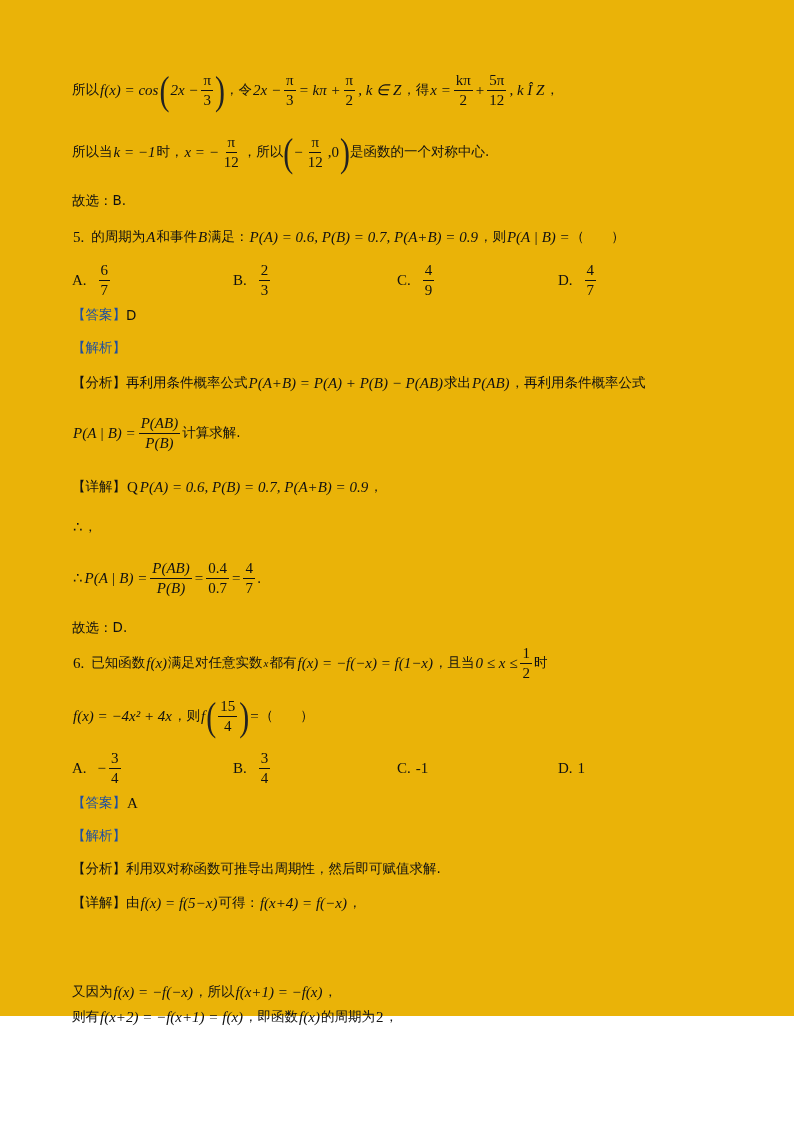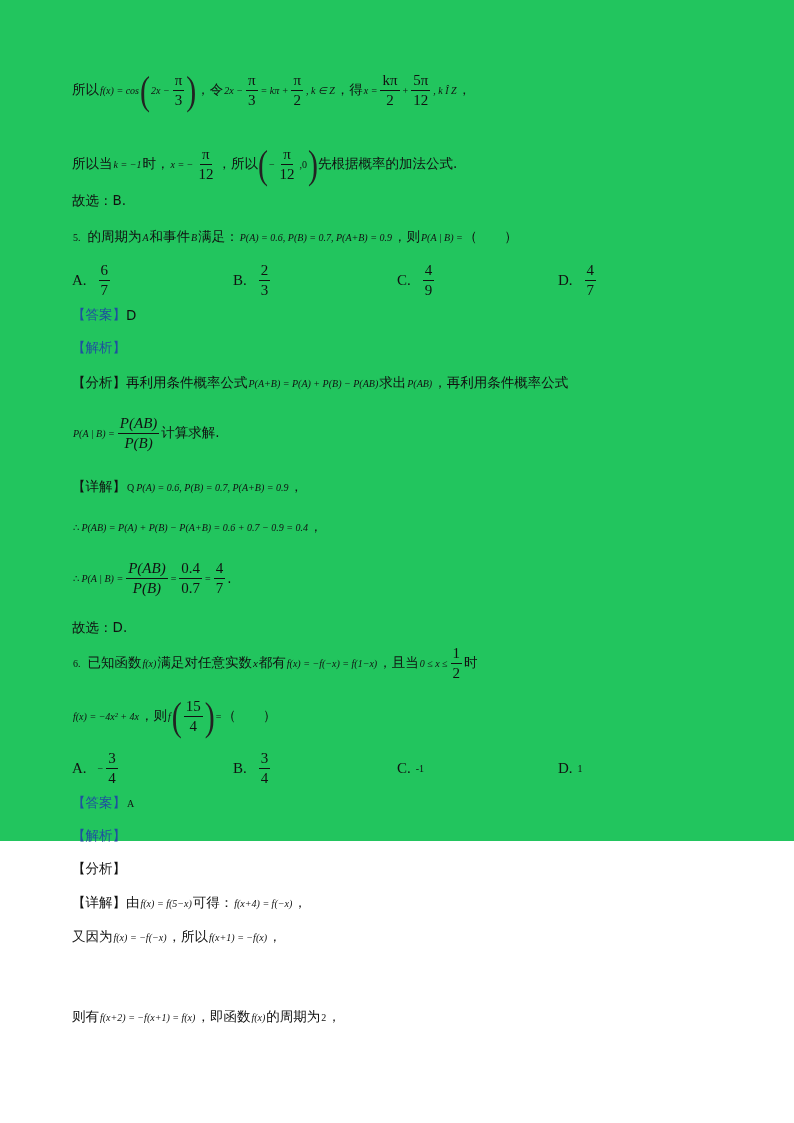--- a/index.html
+++ b/index.html
@@ -1,22 +1,22 @@
 <!DOCTYPE html>
 <html><head>
 <meta charset="utf-8">
 <style>
   html, body { margin:0; padding:0; background:#ffffff; }
   body { width:794px; height:1123px; position:relative; overflow:hidden;
          font-family:"Liberation Serif", "DejaVu Serif", serif; color:#111; }
-  .page { position:absolute; left:0; top:0; width:794px; height:841px; background:#22c55e;text-align:center; }
+  .page { position:absolute; left:0; top:0; width:794px; height:1016px; background:#eab308;text-align:center; }
   .line { position:absolute; left:72px; height:44px; margin-top:-22px;
           display:flex; align-items:center; white-space:nowrap; font-size:14px; }
   .t { font-family:"DejaVu Sans", "Liberation Sans", sans-serif; font-size:13.5px; }
-  .m { font-family:"Liberation Serif", serif; font-size:10px; padding:0 1px; }
+  .m { font-family:"Liberation Serif", serif; font-size:15px; padding:0 1px; }
   .i { font-style:italic; }
   .frac { display:inline-flex; flex-direction:column; align-items:center;
           font-family:"Liberation Serif", serif; font-size:15px; margin:0 2px; }
   .frac .num { border-bottom:1px solid #111; padding:0 2px; line-height:19px; }
   .frac .den { line-height:19px; padding:0 2px; }
   .big { font-family:"Liberation Serif", serif; font-size:30px; font-weight:normal;
          transform:scaleY(1.35); display:inline-block; line-height:30px; color:#222; }
   .blue { color:#1f4fa0; }
   .opt { position:absolute; display:flex; align-items:center; height:44px; margin-top:-22px;
          font-size:15px; }
@@ -57,39 +57,39 @@
       </span>
     <span class="m">+</span>
     <span class="frac">
         <span class="num">5π</span>
         <span class="den">12</span>
       </span>
     <span class="m i">, k Î Z</span>
     <span class="t">，</span>
   </div>
 
-  <div class="line" style="top:164px">
+  <div class="line" style="top:152px">
     <span class="t">所以当</span>
     <span class="m i">k = −1</span>
     <span class="t">时，</span>
     <span class="m i">x = −</span>
     <span class="frac">
         <span class="num">π</span>
         <span class="den">12</span>
       </span>
     <span class="t">，所以</span>
     <span class="big">(</span>
     <span class="m">−</span>
     <span class="frac">
         <span class="num">π</span>
         <span class="den">12</span>
       </span>
     <span class="m">,0</span>
     <span class="big">)</span>
-    <span class="t">先根据概率的加法公式.</span>
+    <span class="t">是函数的一个对称中心.</span>
   </div>
 
   <div class="line" style="top:201px">
     <span class="t">故选：B.</span>
   </div>
 
   <div class="line" style="top:237px">
     <span class="m" style="margin-right:6px">5.</span>
     <span class="t">的周期为</span>
     <span class="m i">A</span>
@@ -159,21 +159,20 @@
 
   <div class="line" style="top:487px">
     <span class="t">【详解】</span>
     <span class="m">Q</span>
     <span class="m i">P(A) = 0.6, P(B) = 0.7, P(A+B) = 0.9</span>
     <span class="t">，</span>
   </div>
 
   <div class="line" style="top:527px">
     <span class="m">∴</span>
-    <span class="m i">P(AB) = P(A) + P(B) − P(A+B) = 0.6 + 0.7 − 0.9 = 0.4</span>
     <span class="t">，</span>
   </div>
 
   <div class="line" style="top:578px">
     <span class="m">∴</span>
     <span class="m i">P(A | B) =</span>
     <span class="frac i">
         <span class="num">P(AB)</span>
         <span class="den">P(B)</span>
       </span>
@@ -252,32 +251,33 @@
   <div class="line" style="top:803px">
     <span class="t blue">【答案】</span>
     <span class="m">A</span>
   </div>
   <div class="line" style="top:836px">
     <span class="t blue">【解析】</span>
   </div>
 
   <div class="line" style="top:869px">
     <span class="t">【分析】</span>
+    <span class="t">利用双对称函数可推导出周期性，然后即可赋值求解.</span>
   </div>
 
   <div class="line" style="top:903px">
     <span class="t">【详解】</span>
     <span class="t">由</span>
     <span class="m i">f(x) = f(5−x)</span>
     <span class="t">可得：</span>
     <span class="m i">f(x+4) = f(−x)</span>
     <span class="t">，</span>
   </div>
 
-  <div class="line" style="top:937px">
+  <div class="line" style="top:992px">
     <span class="t">又因为</span>
     <span class="m i">f(x) = −f(−x)</span>
     <span class="t">，所以</span>
     <span class="m i">f(x+1) = −f(x)</span>
     <span class="t">，</span>
   </div>
 
   <div class="line" style="top:1017px">
     <span class="t">则有</span>
     <span class="m i">f(x+2) = −f(x+1) = f(x)</span>

